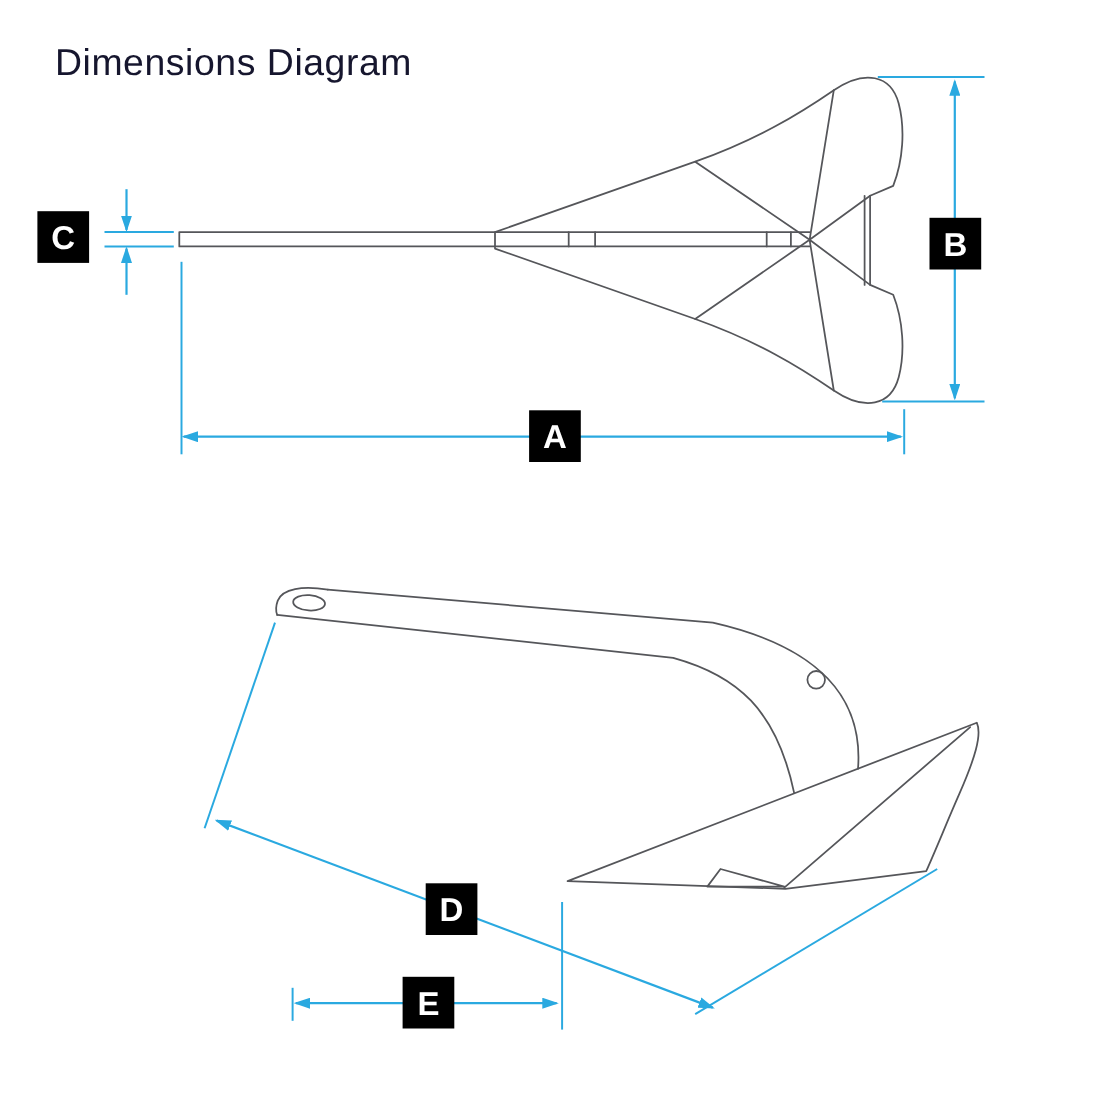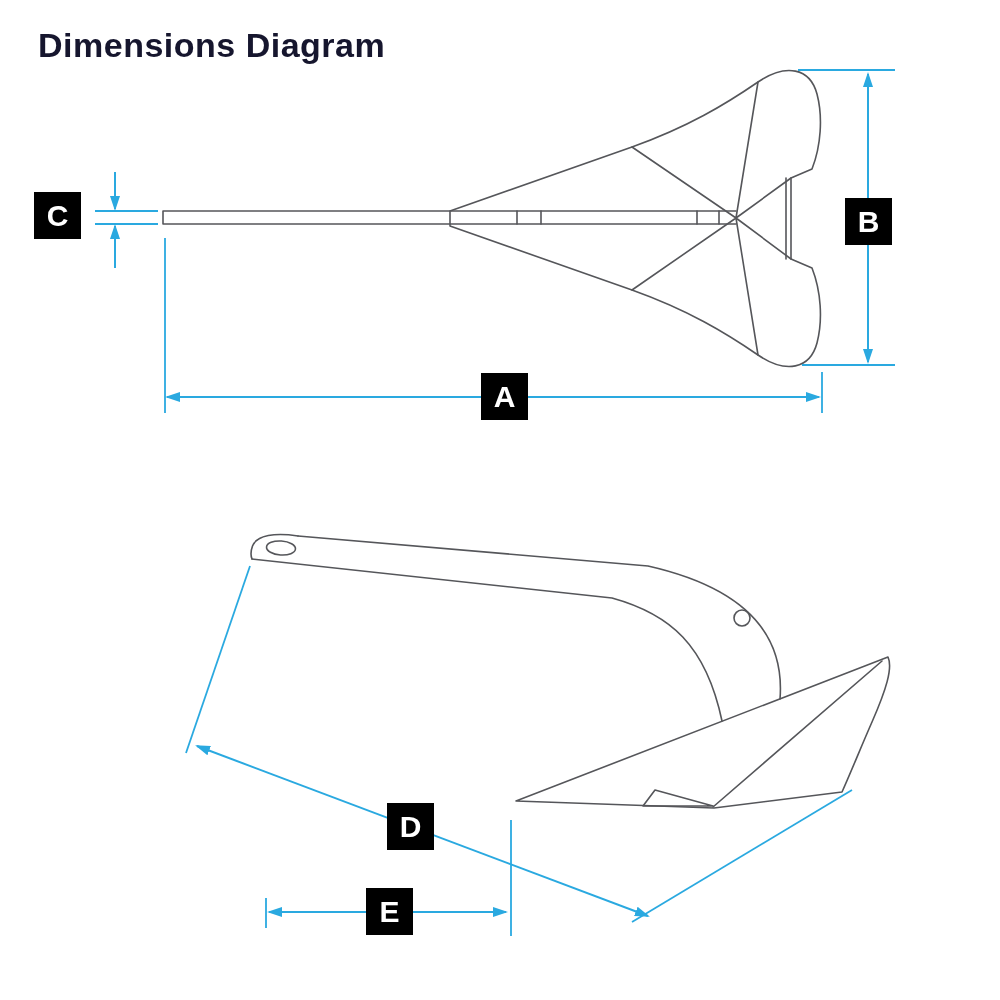--- a/index.html
+++ b/index.html
@@ -16,23 +16,23 @@
     position: relative;
     width: 1000px;
     height: 1000px;
     overflow: hidden;
     background: var(--background, #ffffff);
   }
   .title {
     position: absolute;
     left: 38px;
     top: 26px;
-    margin: 0;
+    margin: 12px;
     font-size: 34px;
-    font-weight: 700;
+    font-weight: 400;
     letter-spacing: 0.5px;
     color: var(--title, #16162e);
     font-family: "Liberation Sans", sans-serif;
   }
   .diagram-svg {
     position: absolute;
     left: 0;
     top: 0;
   }
   .outline {

